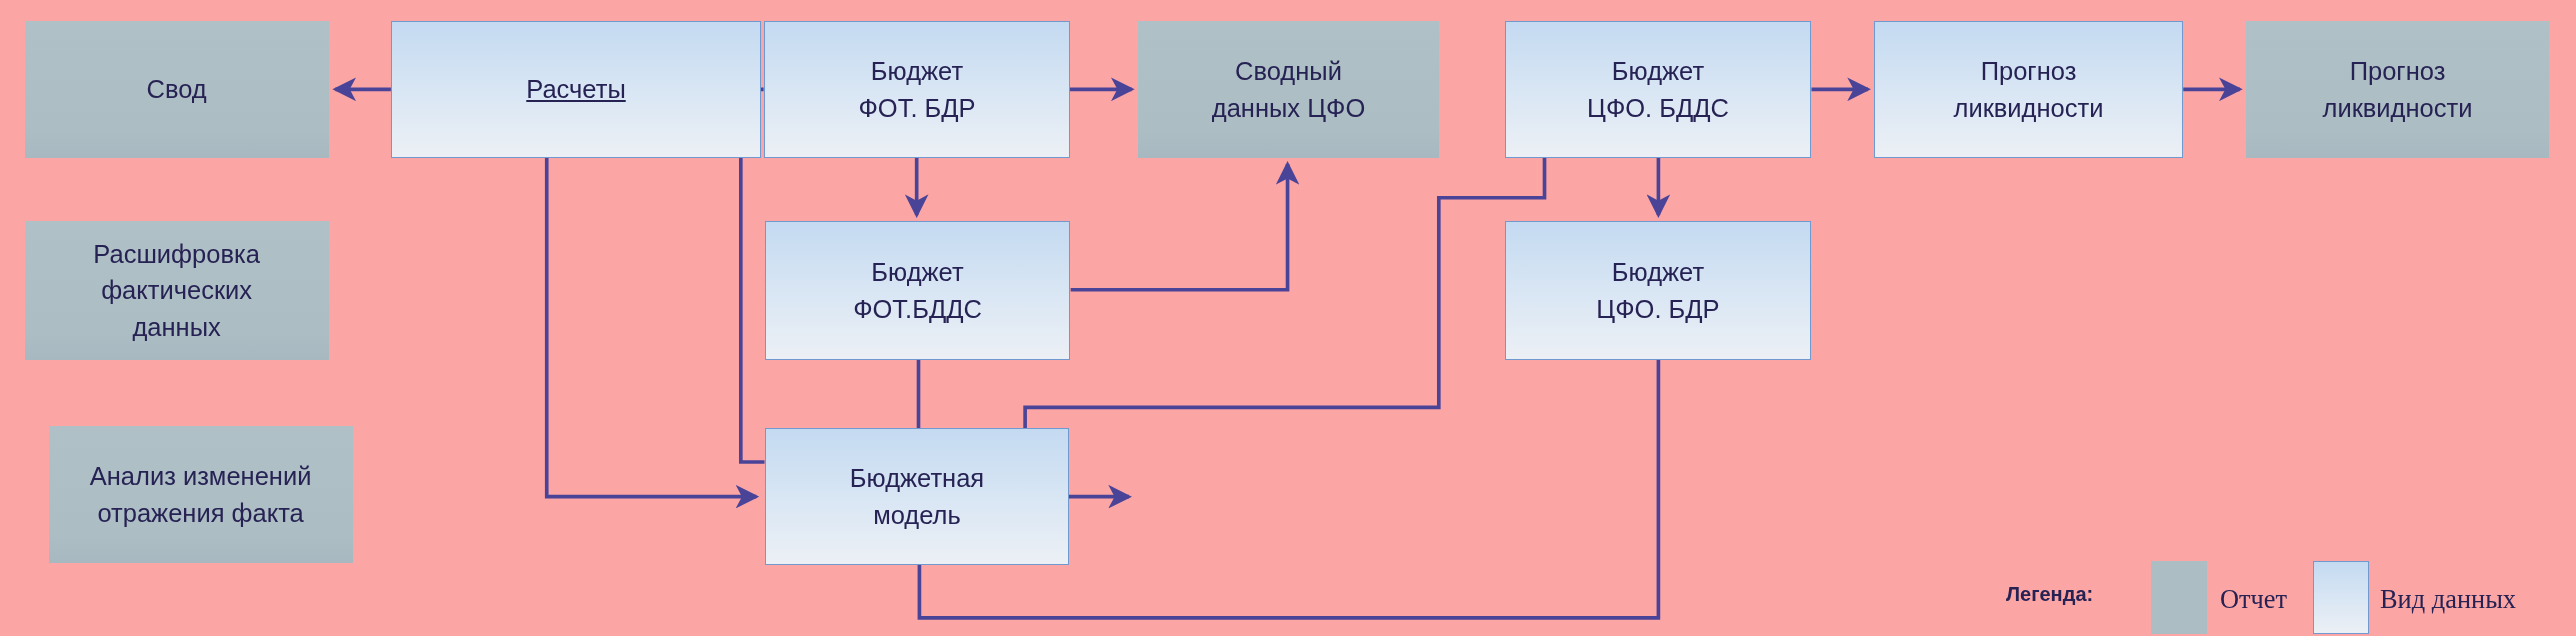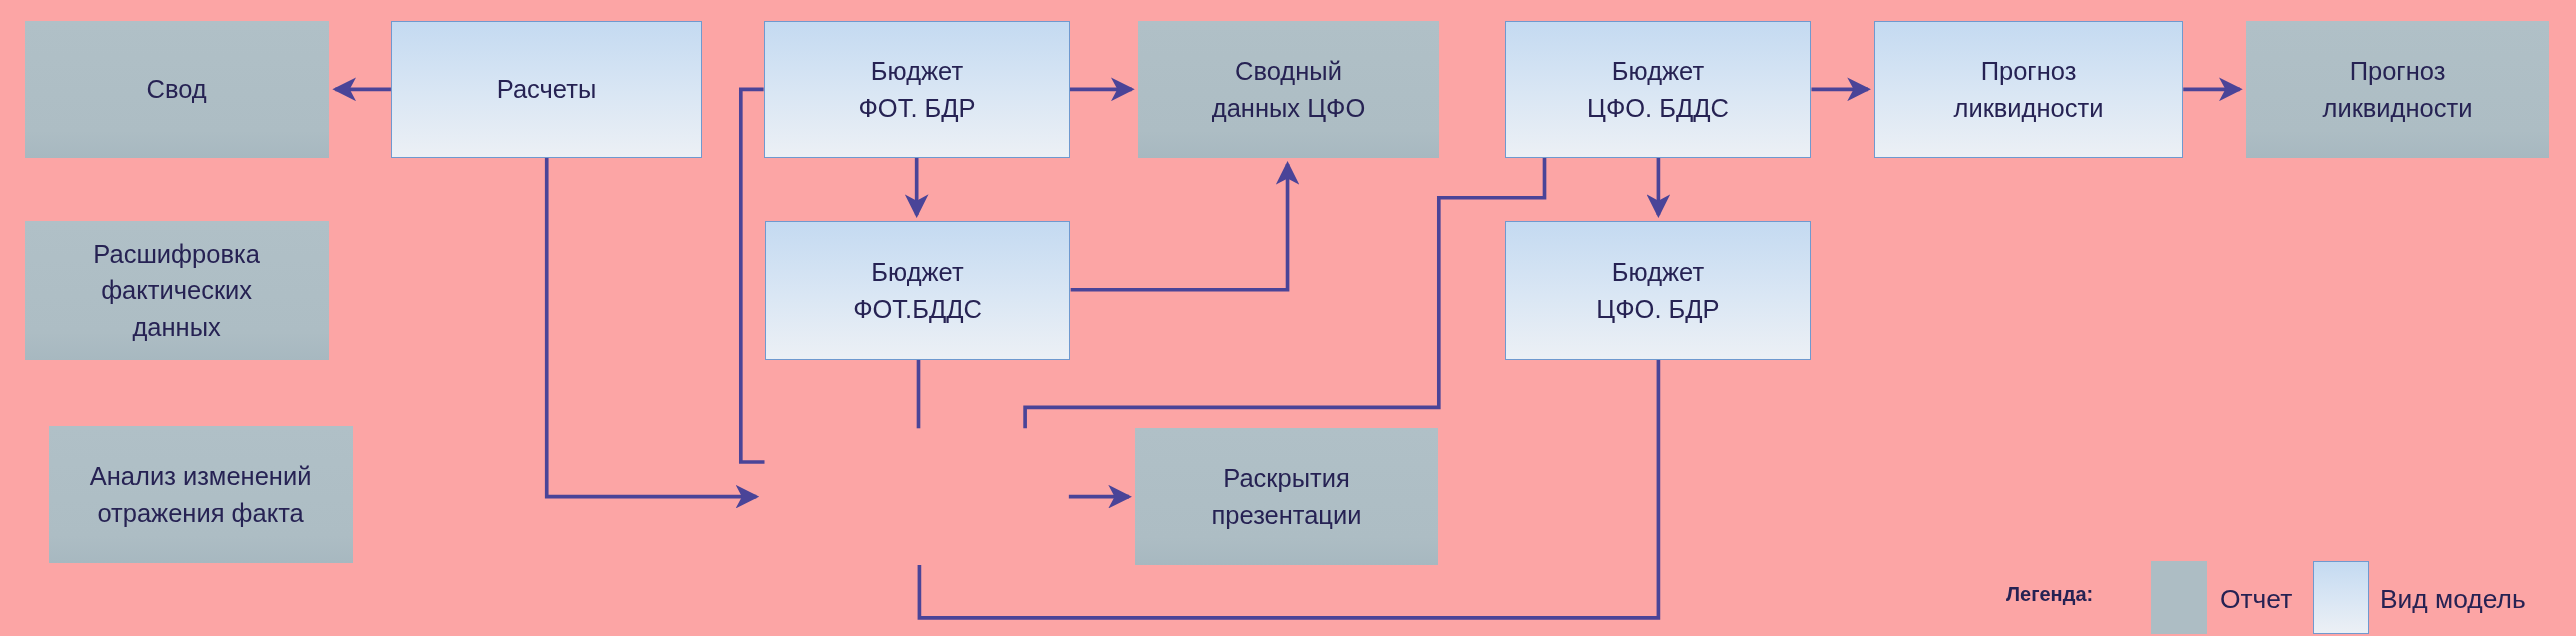--- a/index.html
+++ b/index.html
@@ -54,20 +54,21 @@
     font-size: 20px;
     font-weight: bold;
     color: #262253;
     white-space: nowrap;
   }
   .legend-label {
     position: absolute;
     font-size: 26.4px;
     color: #262253;
     white-space: nowrap;
+    font-family: Liberation Serif, serif;
   }
   .legend-swatch {
     position: absolute;
     box-sizing: border-box;
     width: 56px;
     height: 73px;
   }
   .legend-swatch.report {
     background: #adbdc4;
   }
@@ -97,21 +98,21 @@
     <path class="edge" d="M1175 318 H1413 V180" marker-end="url(#ah)"></path>
     <path class="edge" d="M1008 395 V470"></path>
     <path class="edge" d="M1695 173 V217 H1579 V447 H1125 V470"></path>
     <path class="edge" d="M1173 545 H1239" marker-end="url(#ah)"></path>
     <path class="edge" d="M1009 620 V678 H1820 V395"></path>
     <path class="edge" d="M1820 173 V236" marker-end="url(#ah)"></path>
   </svg>
 
   <div class="node report" style="left:24.6px; top:21px; width:304px; height:137px;">Свод</div>
 
-  <div class="node budget" style="left:391px; top:21px; width:311px; height:137px;">Расчеты</div>
+  <div class="node budget" style="left:391px; top:21px; width:370px; height:137px;text-decoration:underline;">Расчеты</div>
 
   <div class="node budget" style="left:764px; top:21px; width:306px; height:137px;">Бюджет
 ФОТ. БДР</div>
 
   <div class="node report" style="left:1138px; top:21px; width:301px; height:137px;">Сводный
 данных ЦФО</div>
 
   <div class="node budget" style="left:1505px; top:21px; width:306px; height:137px;">Бюджет
 ЦФО. БДДС</div>
 
@@ -127,28 +128,28 @@
 
   <div class="node budget" style="left:765px; top:221px; width:305px; height:139px;">Бюджет
 ФОТ.БДДС</div>
 
   <div class="node budget" style="left:1505px; top:221px; width:306px; height:139px;">Бюджет
 ЦФО. БДР</div>
 
   <div class="node report" style="left:24.6px; top:426px; width:304px; height:137px;margin-left:24px;">Анализ изменений
 отражения факта</div>
 
+  <div class="node budget" style="left:765px; top:428px; width:304px; height:137px;">Бюджетная
+модель</div>
 
-  <div class="node report" style="left:1135px; top:428px; width:303px; height:137px;">Раскрытия
-презентации</div>
 
   <div class="legend-title" style="left:2006px; top:583px;">Легенда:</div>
 
   <div class="legend-swatch report" style="left:2151px; top:561px;"></div>
 
   <div class="legend-label" style="left:2220px; top:584px;">Отчет</div>
 
   <div class="legend-swatch budget" style="left:2313px; top:561px;"></div>
 
-  <div class="legend-label" style="left:2380px; top:584px;">Вид модель</div>
+  <div class="legend-label" style="left:2380px; top:584px;">Вид данных</div>
 
 </div>
 
 
 </body></html>

